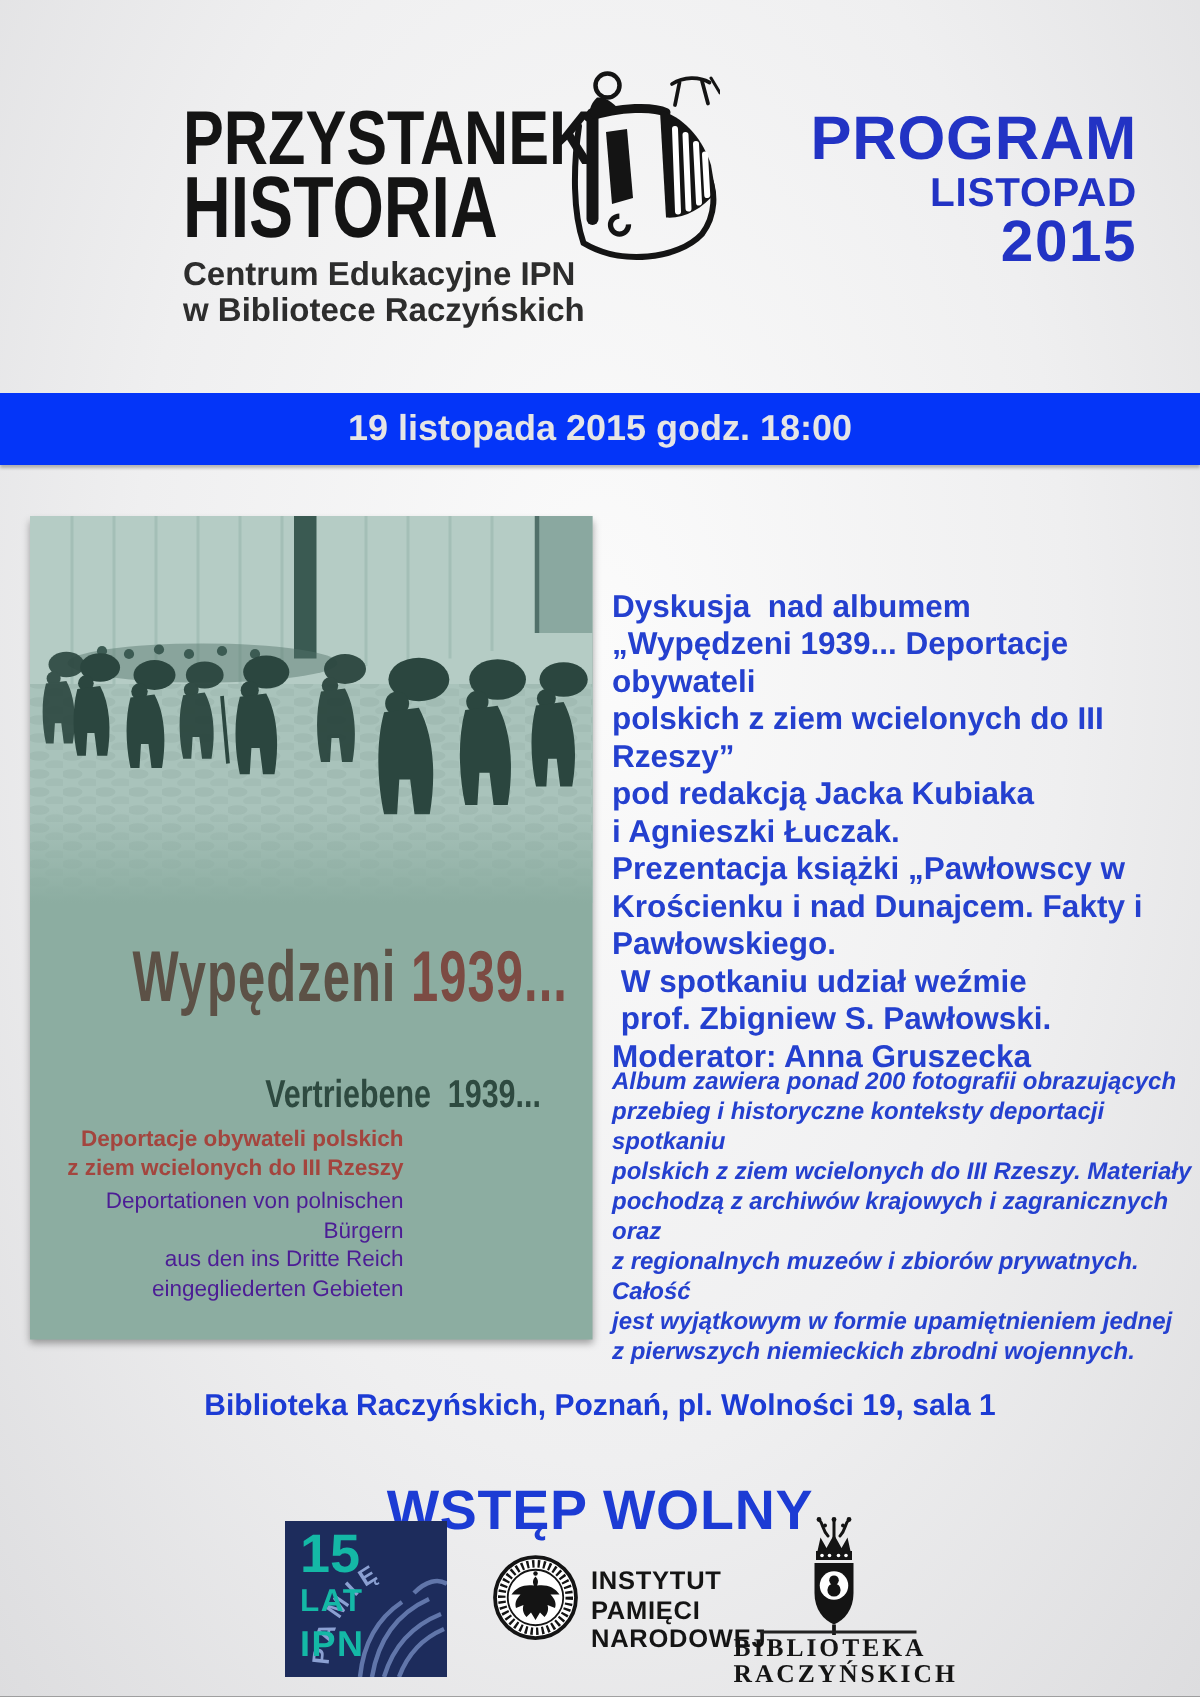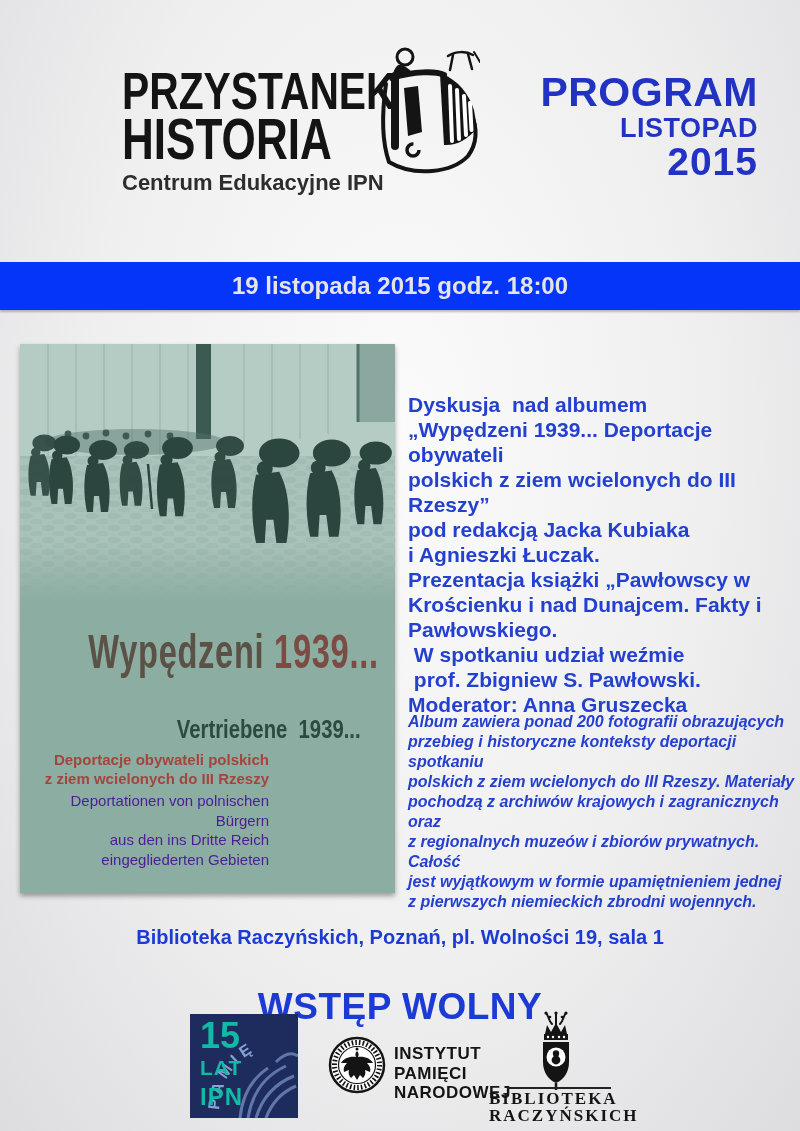--- a/index.html
+++ b/index.html
@@ -55,20 +55,21 @@
 </head>
 <body>
 
 <div class="poster">
 
   <div class="brand">
     <div class="brand-l1">PRZYSTANEK</div>
     <div class="brand-l2">HISTORIA</div>
     <div class="brand-sub">
       <div>Centrum Edukacyjne IPN</div>
+      <div>w Bibliotece Raczyńskich</div>
     </div>
   </div>
 
   <div class="tram">
     <svg width="124" height="136" viewBox="0 0 124 136">
       <path d="M30,40 C26,68 26,98 33,118 C58,133 96,129 112,112 C121,100 122,84 115,70" fill="none" stroke="#141414" stroke-width="4" stroke-linecap="round"></path>
       <path d="M36,34 C58,27 80,27 88,31" fill="none" stroke="#141414" stroke-width="6" stroke-linecap="round"></path>
       <path d="M39,32 L39,102" stroke="#141414" stroke-width="8" stroke-linecap="round"></path>
       <polygon points="48,44 62,42 66,88 52,92" fill="#141414"></polygon>
       <circle cx="49" cy="13" r="8" fill="none" stroke="#141414" stroke-width="3"></circle>

